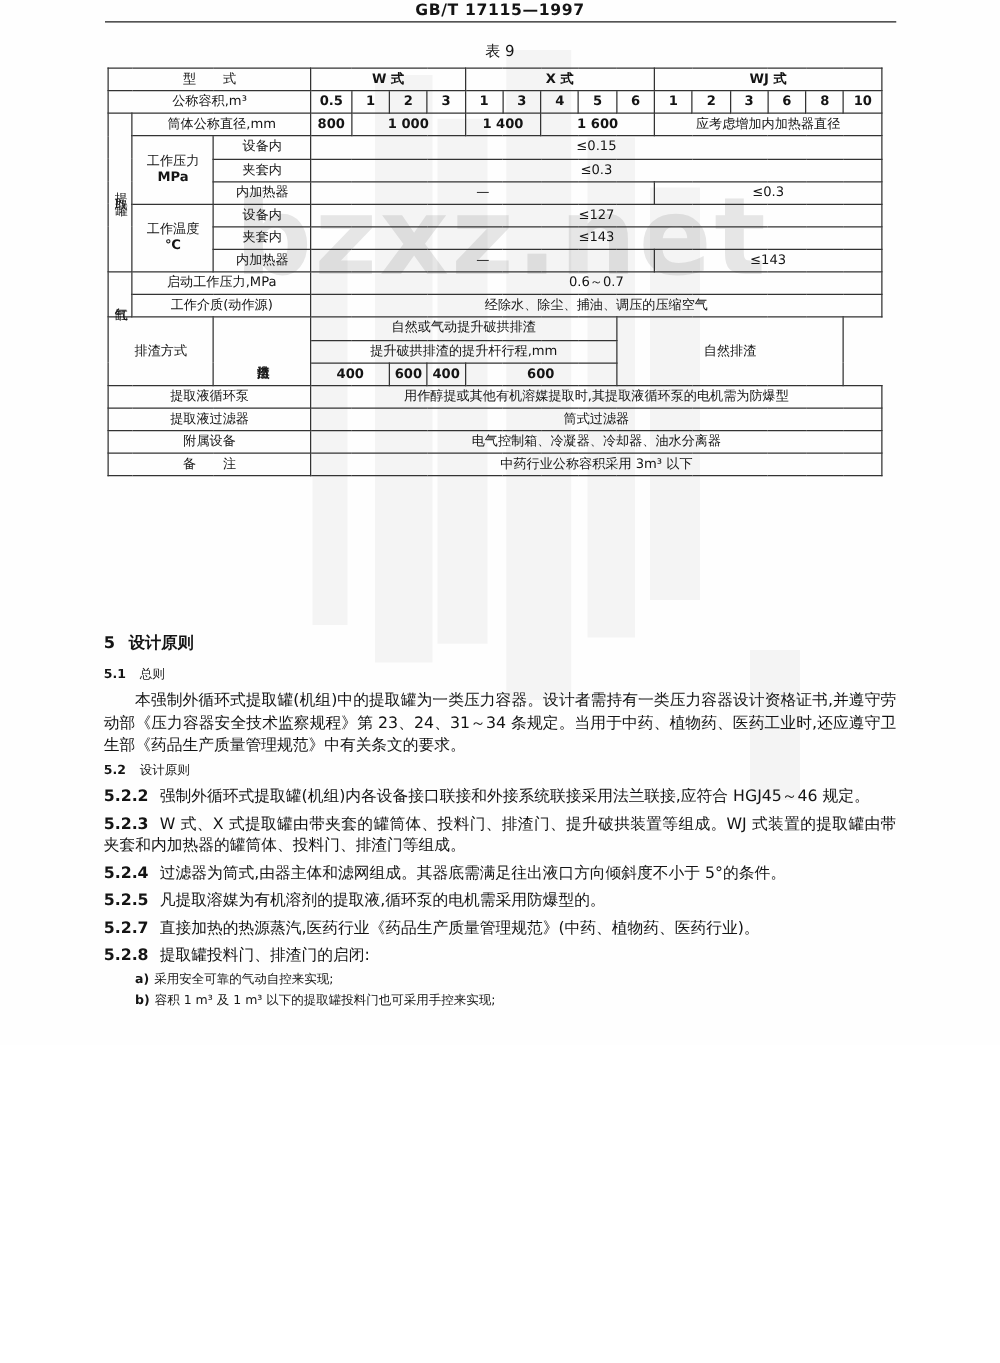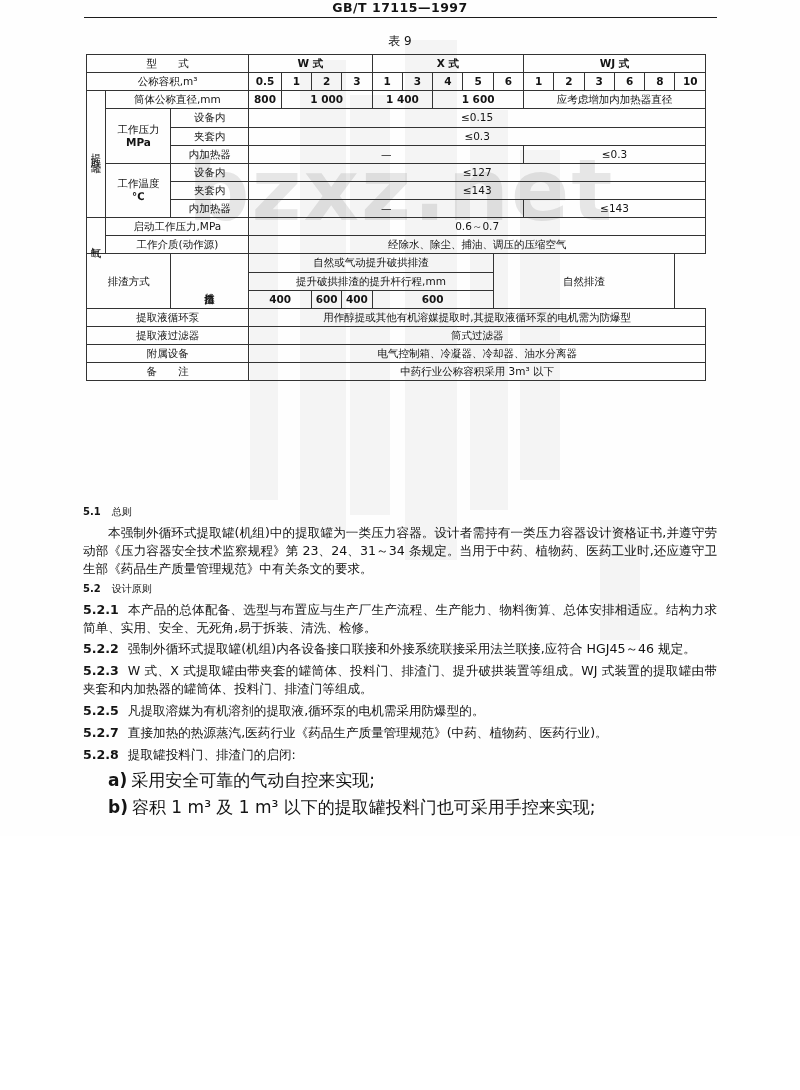--- a/index.html
+++ b/index.html
@@ -148,21 +148,21 @@
     line-height: 1.42;
     text-align: justify;
   }
   .para.indent { text-indent: 25px; }
   .para .num {
     font-weight: bold;
     margin-right: 9px;
   }
   .item {
     margin: 0 83px 3px 83px;
-    font-size: 17px;
+    font-size: 10px;
     line-height: 1.45;
     text-indent: 25px;
   }
   .item .lbl { font-weight: bold; margin-right: 4px; }
   .pageno {
     position: absolute;
     left: 0;
     top: 944px;
     width: 800px;
     text-align: right;
@@ -365,39 +365,42 @@
           <span class="sp-wide">备        注</span>
         </td>
         <td colspan="15" class="thick-l">中药行业公称容积采用 3m³ 以下</td>
       </tr>
     </tbody>
       </table>
   </div>
 
   <div class="body">
 
+    <div class="sec-h1">
+      <span class="num">5</span><span>设计原则</span>
+    </div>
 
     <div class="sec-h2">
       <span class="num">5.1</span><span>总则</span>
     </div>
 
     <div class="para indent">本强制外循环式提取罐(机组)中的提取罐为一类压力容器。设计者需持有一类压力容器设计资格证书,并遵守劳动部《压力容器安全技术监察规程》第 23、24、31～34 条规定。当用于中药、植物药、医药工业时,还应遵守卫生部《药品生产质量管理规范》中有关条文的要求。</div>
 
     <div class="sec-h2">
       <span class="num">5.2</span><span>设计原则</span>
     </div>
 
     <div class="para">
-      <span class="num">5.2.1</span><span>本产品的总体配备、选型与布置应与生产厂生产流程、生产能力、物料衡算、总体安排相适应。结构力求简单、实用、安全、无死角,易于拆装、清洗、检修。</span>
-    </div>
-    <div class="para">
       <span class="num">5.2.2</span><span>强制外循环式提取罐(机组)内各设备接口联接和外接系统联接采用法兰联接,应符合 HGJ45～46 规定。</span>
     </div>
     <div class="para">
       <span class="num">5.2.3</span><span>W 式、X 式提取罐由带夹套的罐筒体、投料门、排渣门、提升破拱装置等组成。WJ 式装置的提取罐由带夹套和内加热器的罐筒体、投料门、排渣门等组成。</span>
+    </div>
+    <div class="para">
+      <span class="num">5.2.4</span><span>过滤器为筒式,由器主体和滤网组成。其器底需满足往出液口方向倾斜度不小于 5°的条件。</span>
     </div>
     <div class="para">
       <span class="num">5.2.5</span><span>凡提取溶媒为有机溶剂的提取液,循环泵的电机需采用防爆型的。</span>
     </div>
     <div class="para">
       <span class="num">5.2.7</span><span>直接加热的热源蒸汽,医药行业《药品生产质量管理规范》(中药、植物药、医药行业)。</span>
     </div>
     <div class="para">
       <span class="num">5.2.8</span><span>提取罐投料门、排渣门的启闭:</span>
     </div>

